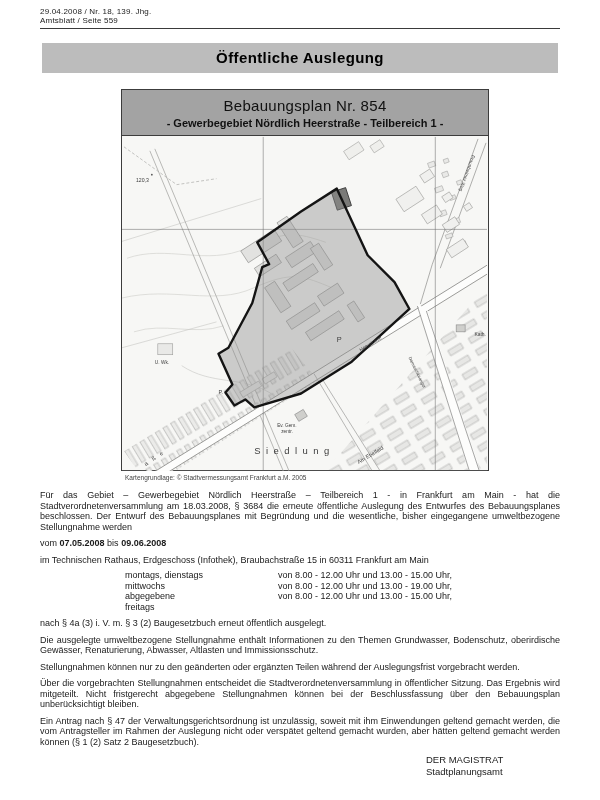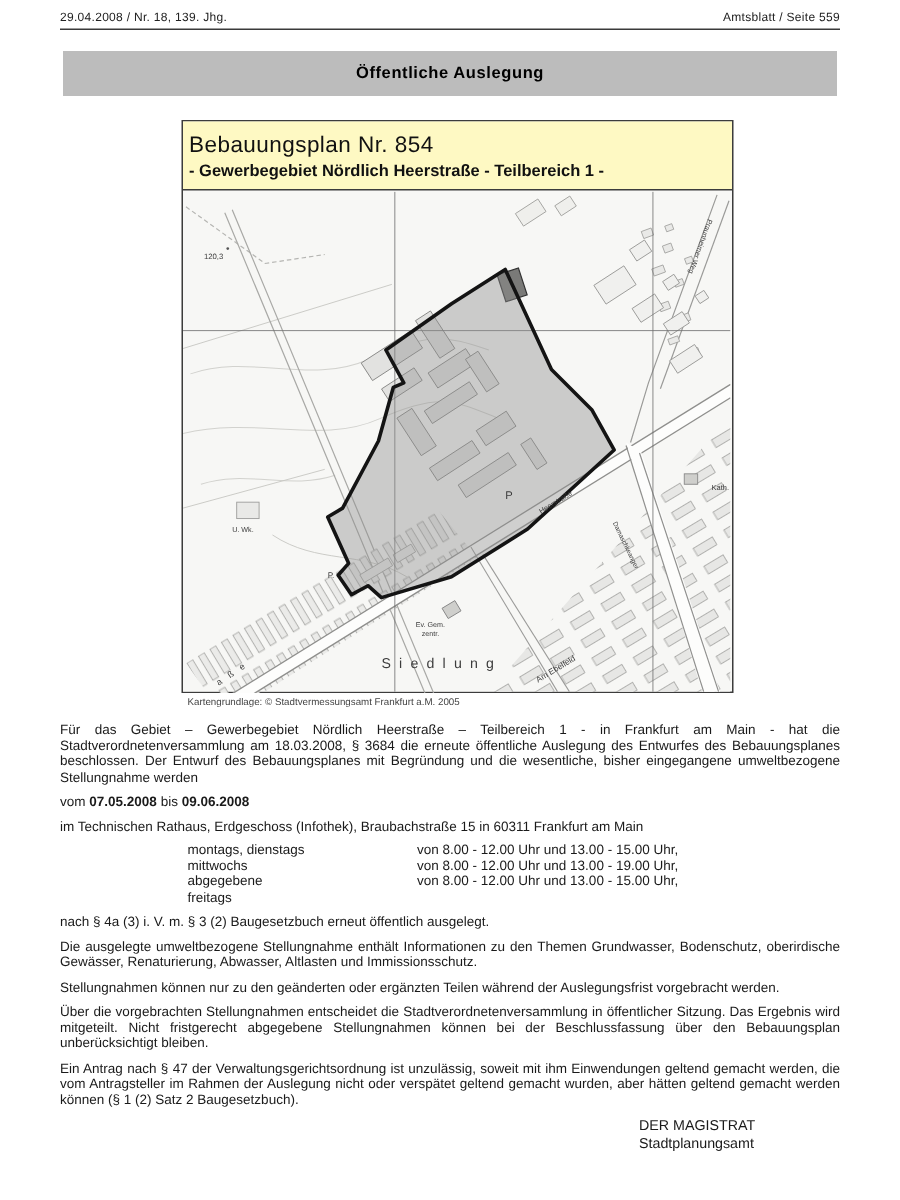--- a/index.html
+++ b/index.html
@@ -5,32 +5,32 @@
   * { margin:0; padding:0; box-sizing:border-box; }
   html,body { background:#e8e8e8; }
   .page {
     position:relative; width:600px; height:800px; background:#ffffff;
     font-family:"Liberation Sans", sans-serif; color:#1a1a1a; overflow:hidden;
   }
   .hdr {
     display:flex; justify-content:space-between;
     margin:0 40px; padding:7px 0 3px 0;
     border-bottom:1.2px solid #3a3a3a;
-    font-size:8px; color:#222; letter-spacing:.2px;
+    font-size:8px; color:#222; letter-spacing:.2px;flex-direction:column;
   }
   .banner {
     margin:14px 42px 0 42px; height:30px; line-height:30px;
     background:#bcbcbc; text-align:center;
-    font-size:11px; font-weight:bold; color:#000; letter-spacing:.4px;
+    font-size:15px; font-weight:bold; color:#000; letter-spacing:.4px;
   }
   .notice {
     margin:16px 0 0 121px; width:368px;
     border:1.2px solid #3c3c3c; background:#f7f7f5;
   }
-  .ntitle { padding:7px 4px 6px 4px; background:#fef9c3; }
+  .ntitle { text-align:center; padding:7px 4px 6px 4px; background:#a3a3a3; }
   .ntitle .t1 { font-size:15px; color:#111; letter-spacing:.3px; }
   .ntitle .t2 { font-size:11px; color:#111; margin-top:3px;font-weight:bold; }
   .mapwrap { border-top:1.2px solid #3c3c3c; height:335px; }
   .mapwrap svg { display:block; }
   .caption { margin:3px 0 0 125px; font-size:6.5px; color:#444; }
   .bodytxt { margin:9px 40px 0 40px; font-size:9px; line-height:10.5px; }
   .bodytxt p { text-align:justify; margin-top:6px; }
   .bodytxt p.first { margin-top:0; }
   .center { text-align:center; margin-top:7px; }
   .sched { margin-top:5px; }

